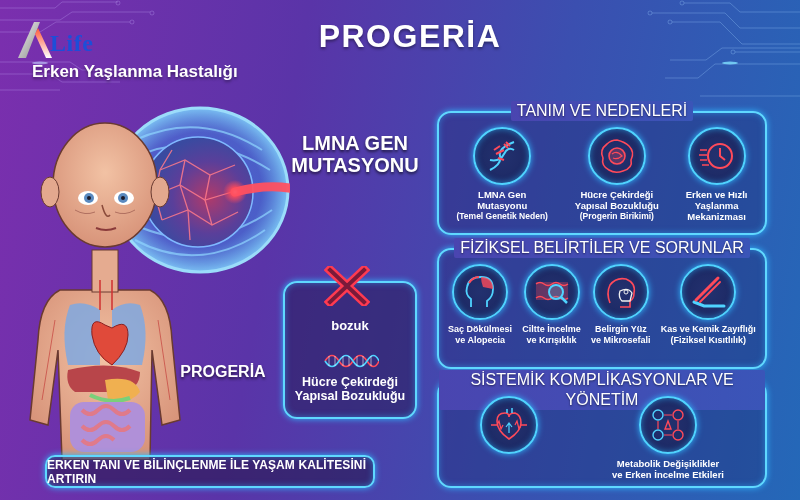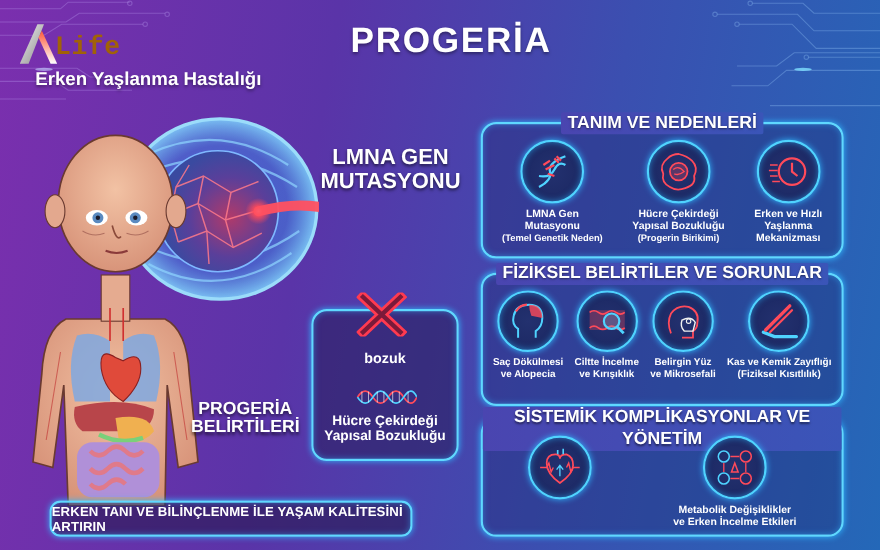--- a/index.html
+++ b/index.html
@@ -9,21 +9,21 @@
     position: relative;
     background: linear-gradient(100deg, #7b2fae 0%, #5a34a8 35%, #3b4fb0 65%, #2468b8 100%);
     color: #fff;
   }
   .circuit { position: absolute; inset: 0; pointer-events: none; }
   .abs { position: absolute; }
 
   
   .logo { left: 18px; top: 18px; width: 110px; height: 44px; display: flex; align-items: center; }
   .logo-mark { width: 34px; height: 40px; position: relative; }
-  .logo-text { font-family: Liberation Mono, monospace; font-weight: bold; font-size: 24px; color: #a16207; margin-left: -2px; margin-top: 6px; letter-spacing: 0.5px; }
+  .logo-text { font-family: Liberation Serif, serif; font-weight: bold; font-size: 24px; color: #1d4ed8; margin-left: -2px; margin-top: 6px; letter-spacing: 0.5px; }
 
   
   .title { left: 0; width: 800px; top: 18px; text-align: center; padding-left: 20px; font-family: "Liberation Sans", sans-serif; font-weight: bold; font-size: 32px; letter-spacing: 1.5px; text-shadow: 0 2px 3px rgba(0,0,0,.4); }
   .subtitle { left: 0; width: 800px; top: 62px; text-align: left; padding-left: 32px; font-family: "Liberation Sans", sans-serif; font-weight: bold; font-size: 17px; text-shadow: 0 2px 3px rgba(0,0,0,.4); }
 
   
   .illus { left: 0; top: 80px; width: 290px; height: 380px; }
 
   .label-white { font-family: "Liberation Sans", sans-serif; font-weight: bold; text-align: center; text-shadow: 0 2px 3px rgba(0,0,0,.6); line-height: 1.08; }
   .lmna-label { left: 285px; top: 133px; width: 140px; font-size: 20px; }
@@ -38,21 +38,21 @@
   .dna-helix { position: absolute; left: 38px; top: 67px; width: 56px; height: 22px; }
 
   .banner { left: 45px; top: 455px; width: 330px; height: 33px; background: rgba(40,25,80,.6); border-radius: 10px; display: flex; align-items: center; justify-content: center; }
   .banner span { font-family: "Liberation Sans", sans-serif; font-weight: bold; font-size: 12px; letter-spacing: 0.1px; }
 
   .section { left: 437px; width: 330px; background: rgba(30,40,110,.35); }
   .sec1 { top: 111px; height: 124px; }
   .sec2 { top: 248px; height: 121px; }
   .sec3 { top: 380px; height: 108px; }
   .sec-title { position: absolute; top: -12px; left: 0; width: 100%; text-align: center; }
-  .sec-title span { font-family: "Liberation Sans", sans-serif; font-weight: bold; font-size: 16px; padding: 0 6px; text-shadow: 0 1px 2px rgba(0,0,0,.5); background: transparent; }
+  .sec-title span { font-family: "Liberation Sans", sans-serif; font-weight: normal; font-size: 16px; padding: 0 6px; text-shadow: 0 1px 2px rgba(0,0,0,.5); background: transparent; }
 
   .items { position: absolute; left: 0; right: 0; top: 14px; display: flex; justify-content: space-around; padding: 0 4px; }
   .item { display: flex; flex-direction: column; align-items: center; }
   .circle { width: 58px; height: 58px; border-radius: 50%; border: 2.5px solid #4fd3ff; box-shadow: 0 0 6px #2fb6ff, inset 0 0 6px rgba(47,182,255,.6); background: radial-gradient(circle, #23316f 0%, #1a2660 100%); display: flex; align-items: center; justify-content: center; }
   .sec2 .circle { width: 56px; height: 56px; }
   .caption { margin-top: 4px; text-align: center; font-family: "Liberation Sans", sans-serif; font-weight: bold; font-size: 9.5px; line-height: 1.18; }
   .caption small { display: block; font-size: 8.5px; font-weight: bold; }
   .sec2 .caption { font-size: 9px; }
   .sec3 .caption { font-size: 9.5px; }
 </style>
@@ -186,21 +186,20 @@
   <path d="M75 130 Q85 136 95 132 M115 132 Q125 136 135 130" stroke="#b07060" stroke-width="1" fill="none"></path>
 </svg>
 
 <div class="abs label-white lmna-label">
   <div>LMNA GEN</div>
   <div>MUTASYONU</div>
 </div>
 
 <div class="abs label-white symptoms-label">
   <div>PROGERİA</div>
-  <div>BELİRTİLERİ</div>
 </div>
 
 <div class="abs neon dna-box">
   <div class="t1">
     <div>bozuk</div>
   </div>
   <svg class="dna-helix" viewBox="0 0 56 22">
     <path d="M2 11 Q9 0 16 11 T30 11 T44 11 T56 11" stroke="#ff4a5a" stroke-width="1.6" fill="none"></path>
     <path d="M2 11 Q9 22 16 11 T30 11 T44 11 T56 11" stroke="#4fd3ff" stroke-width="1.6" fill="none"></path>
     <g stroke="#ffffff" stroke-width="0.8" opacity="0.7">

